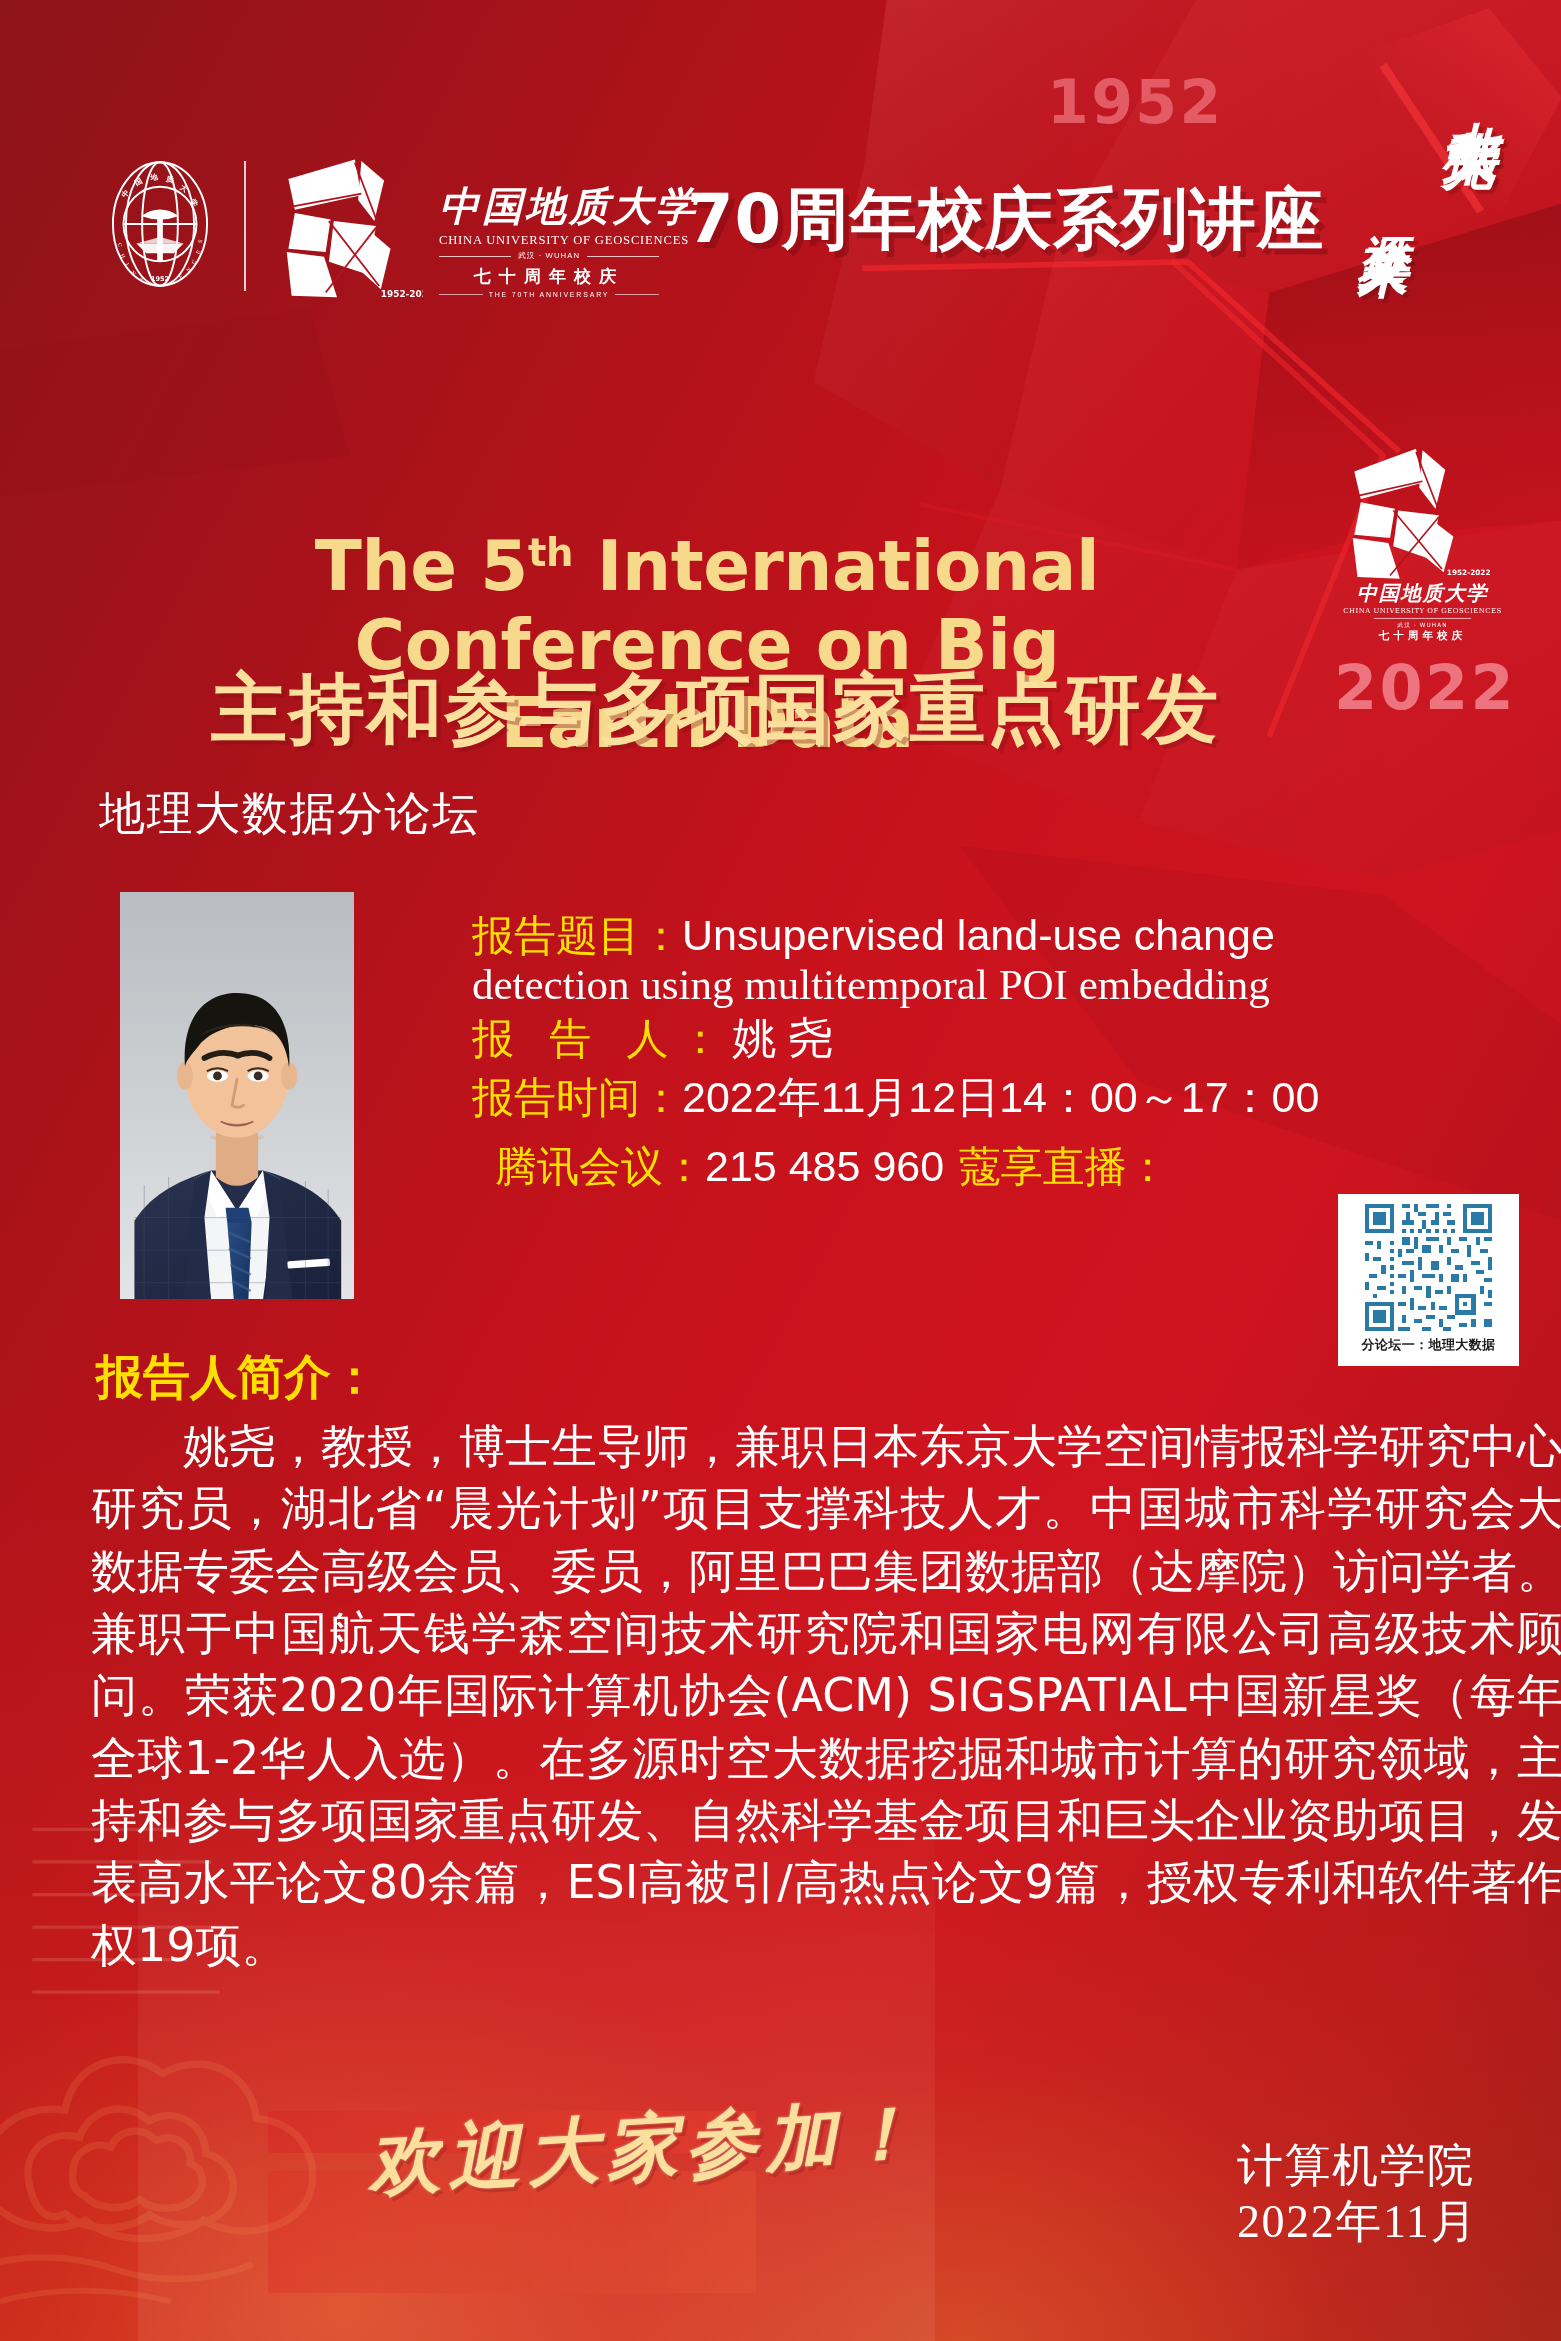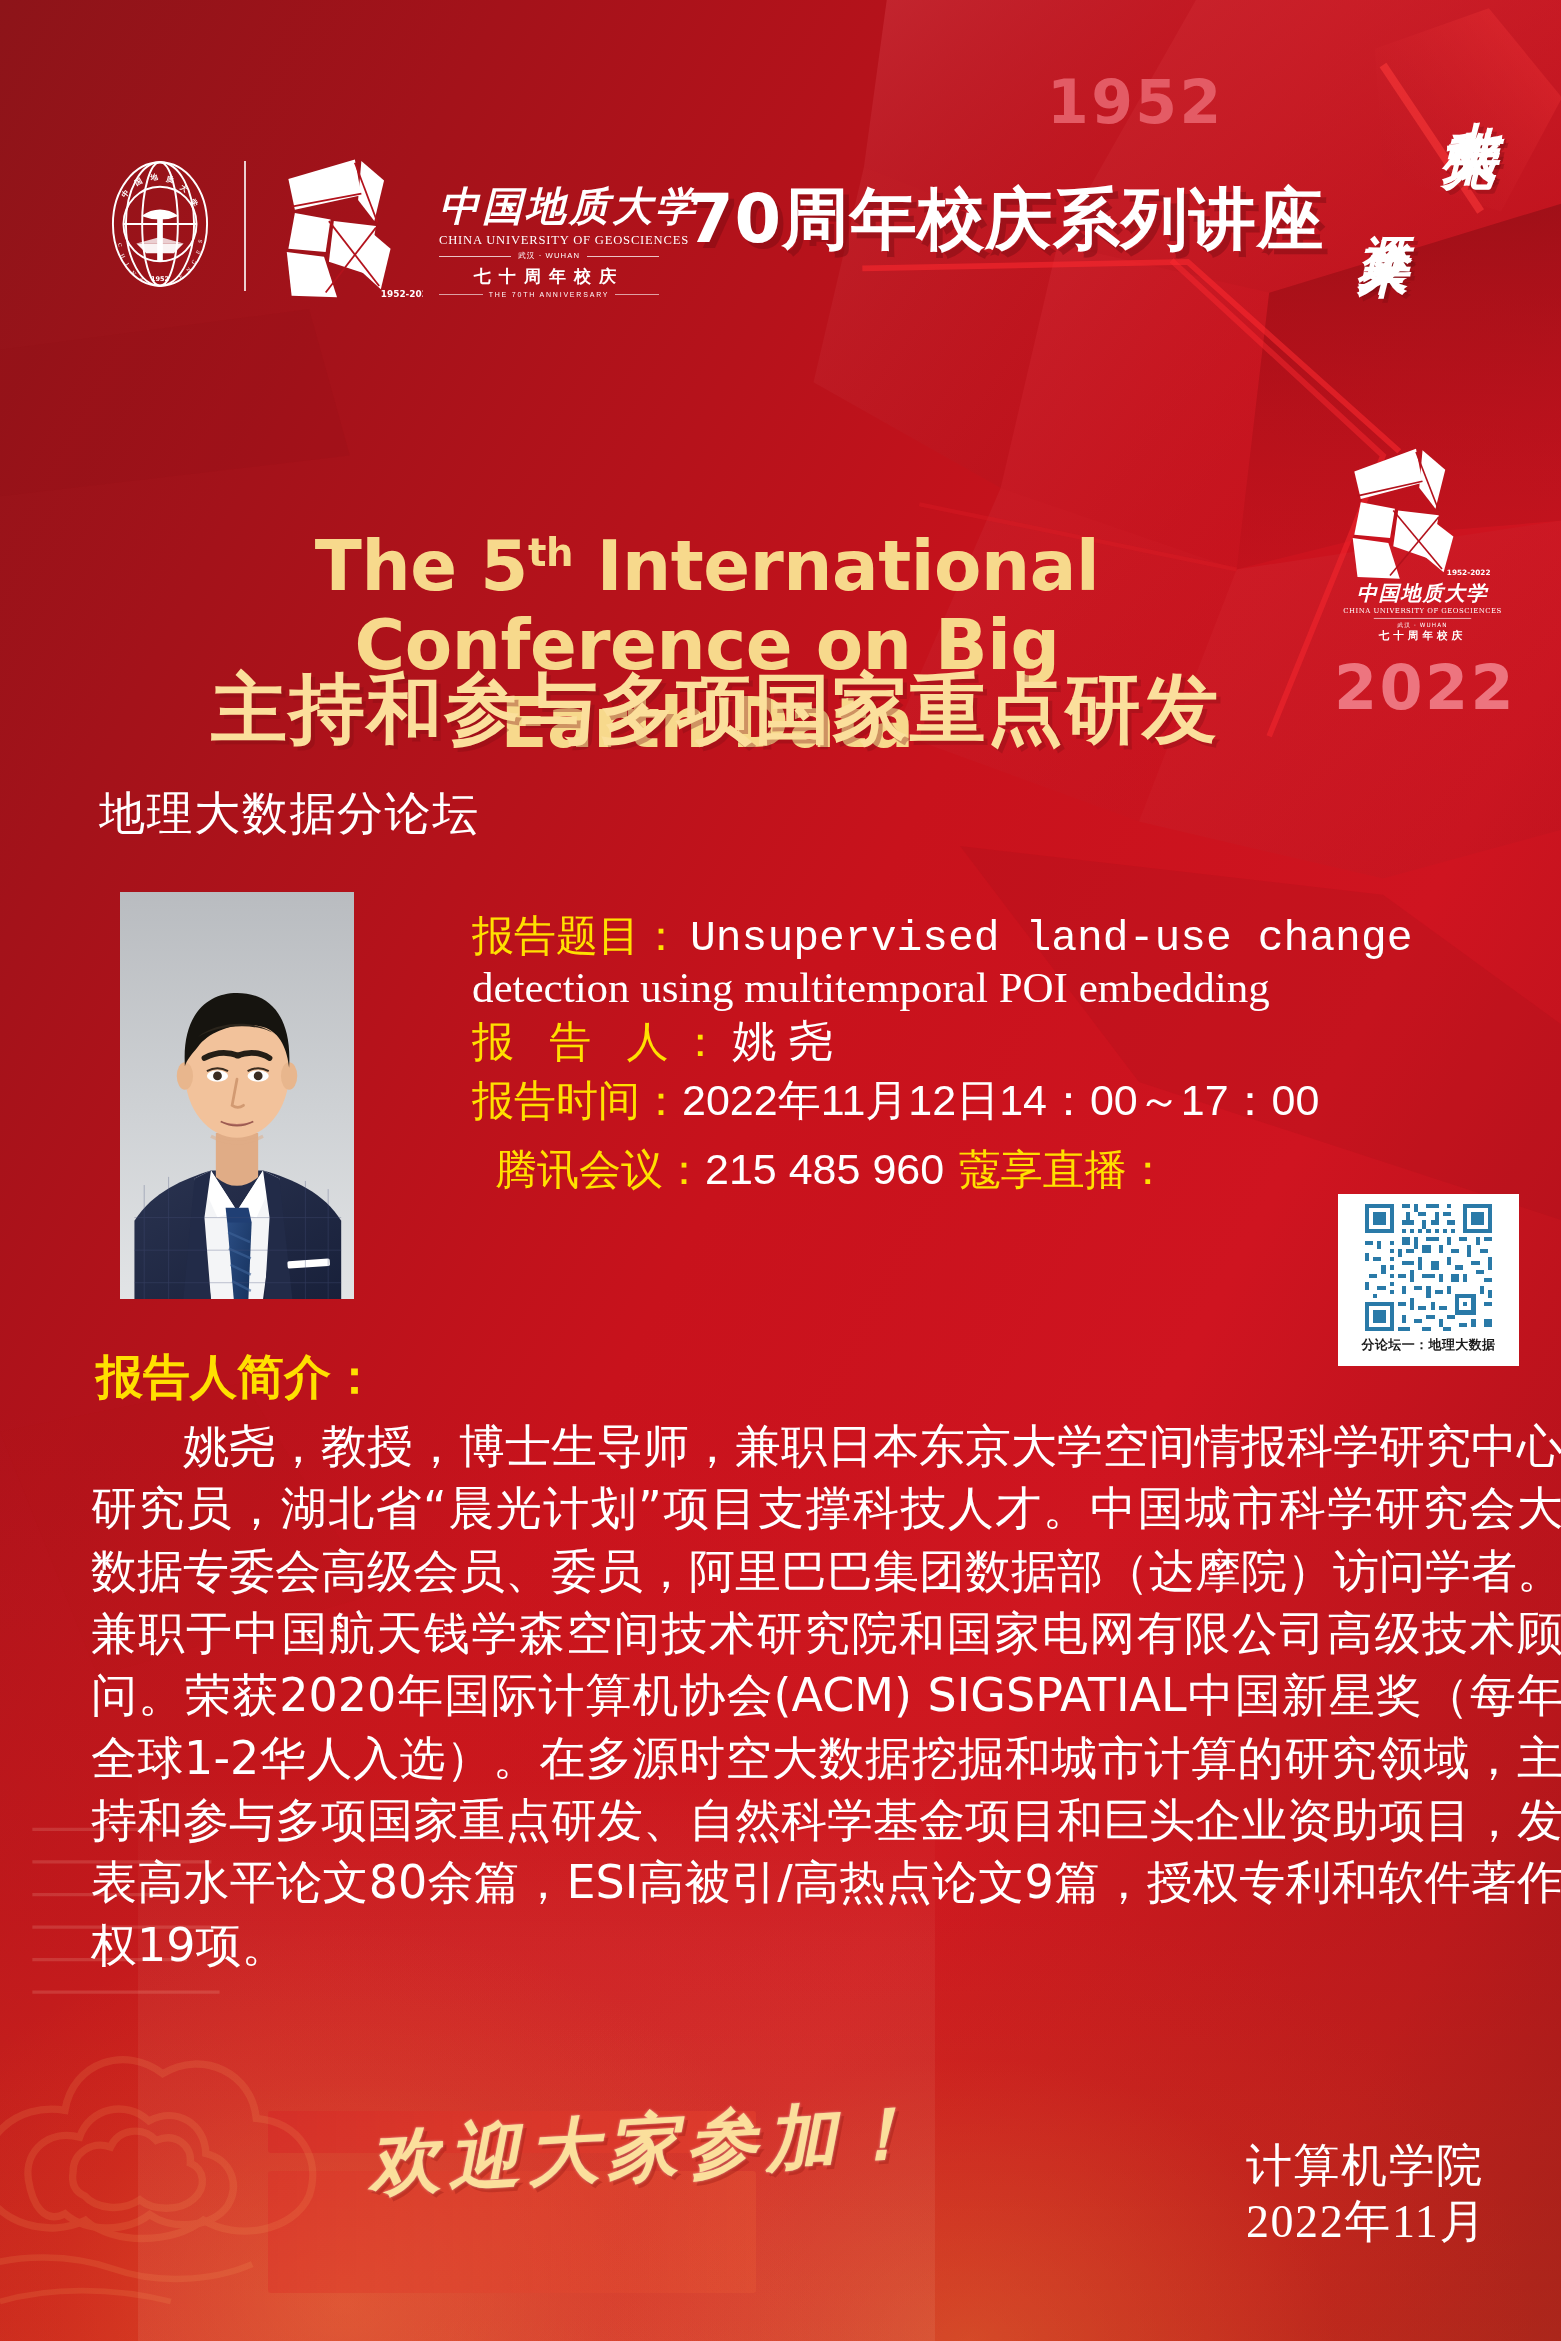--- a/index.html
+++ b/index.html
@@ -172,21 +172,21 @@
   .info-block {
     position:absolute; left:472px; top:911px; width:1074px;
   }
   .inf-line {
     font-size:44px; line-height:1.10; white-space:nowrap;
     font-family:"Liberation Serif","DejaVu Serif",serif;
     color:#ffffff;
   }
   .lbl { color:#ffe000; font-family:"DejaVu Sans","Liberation Sans",sans-serif; font-size:42px; }
   .lbl-sp { letter-spacing:.26em; }
-  .val-serif { font-family:Liberation Mono, monospace; color:#fff;margin-left:8px; }
+  .val-serif { font-family:Liberation Sans, sans-serif; color:#fff; }
   .val-sans { font-family:Liberation Sans, sans-serif; color:#fff;text-align:center; }
 
   .talk-title-wrap { margin-bottom:3.3px; }
   .talk-title-l1 { font-size:43px; line-height:1.14; white-space:nowrap; }
   .talk-title-l2 { font-size:43px; line-height:1.14; white-space:nowrap;
                    font-family:"Liberation Serif","DejaVu Serif",serif; color:#fff; }
   .row-speaker { margin-top:1.6px; font-size:44px; line-height:1.18; white-space:nowrap; }
   .row-time    { margin-top:6.5px; font-size:43px; line-height:1.18; white-space:nowrap; }
   .row-meeting { margin-top:18px; font-size:43px; line-height:1.18; white-space:nowrap;margin-left:23px; }
 
@@ -223,21 +223,21 @@
     font-size:72px; font-weight:700; font-style:italic;
     color:#fbdf9c;
     font-family:"Liberation Serif","DejaVu Serif",serif;
     letter-spacing:7.3px; white-space:nowrap;
     transform: rotate(-3.2deg);
     text-shadow: 0 0 2.4px rgba(255,255,255,.55), 3.3px 4.1px 0 rgba(150,25,20,.35);
   }
 
   
   .footer {
-    position:absolute; right:75px; top:2138px;
+    position:absolute; right:84px; top:2138px;
     text-align:left;
     font-family:"Liberation Serif","DejaVu Serif",serif;
     color:#ffffff;
   }
   .footer div { font-size:46px; line-height:1.22; white-space:nowrap; letter-spacing:1.6px; }
 </style>
 </head>
 <body>
 
 <div id="poster">

